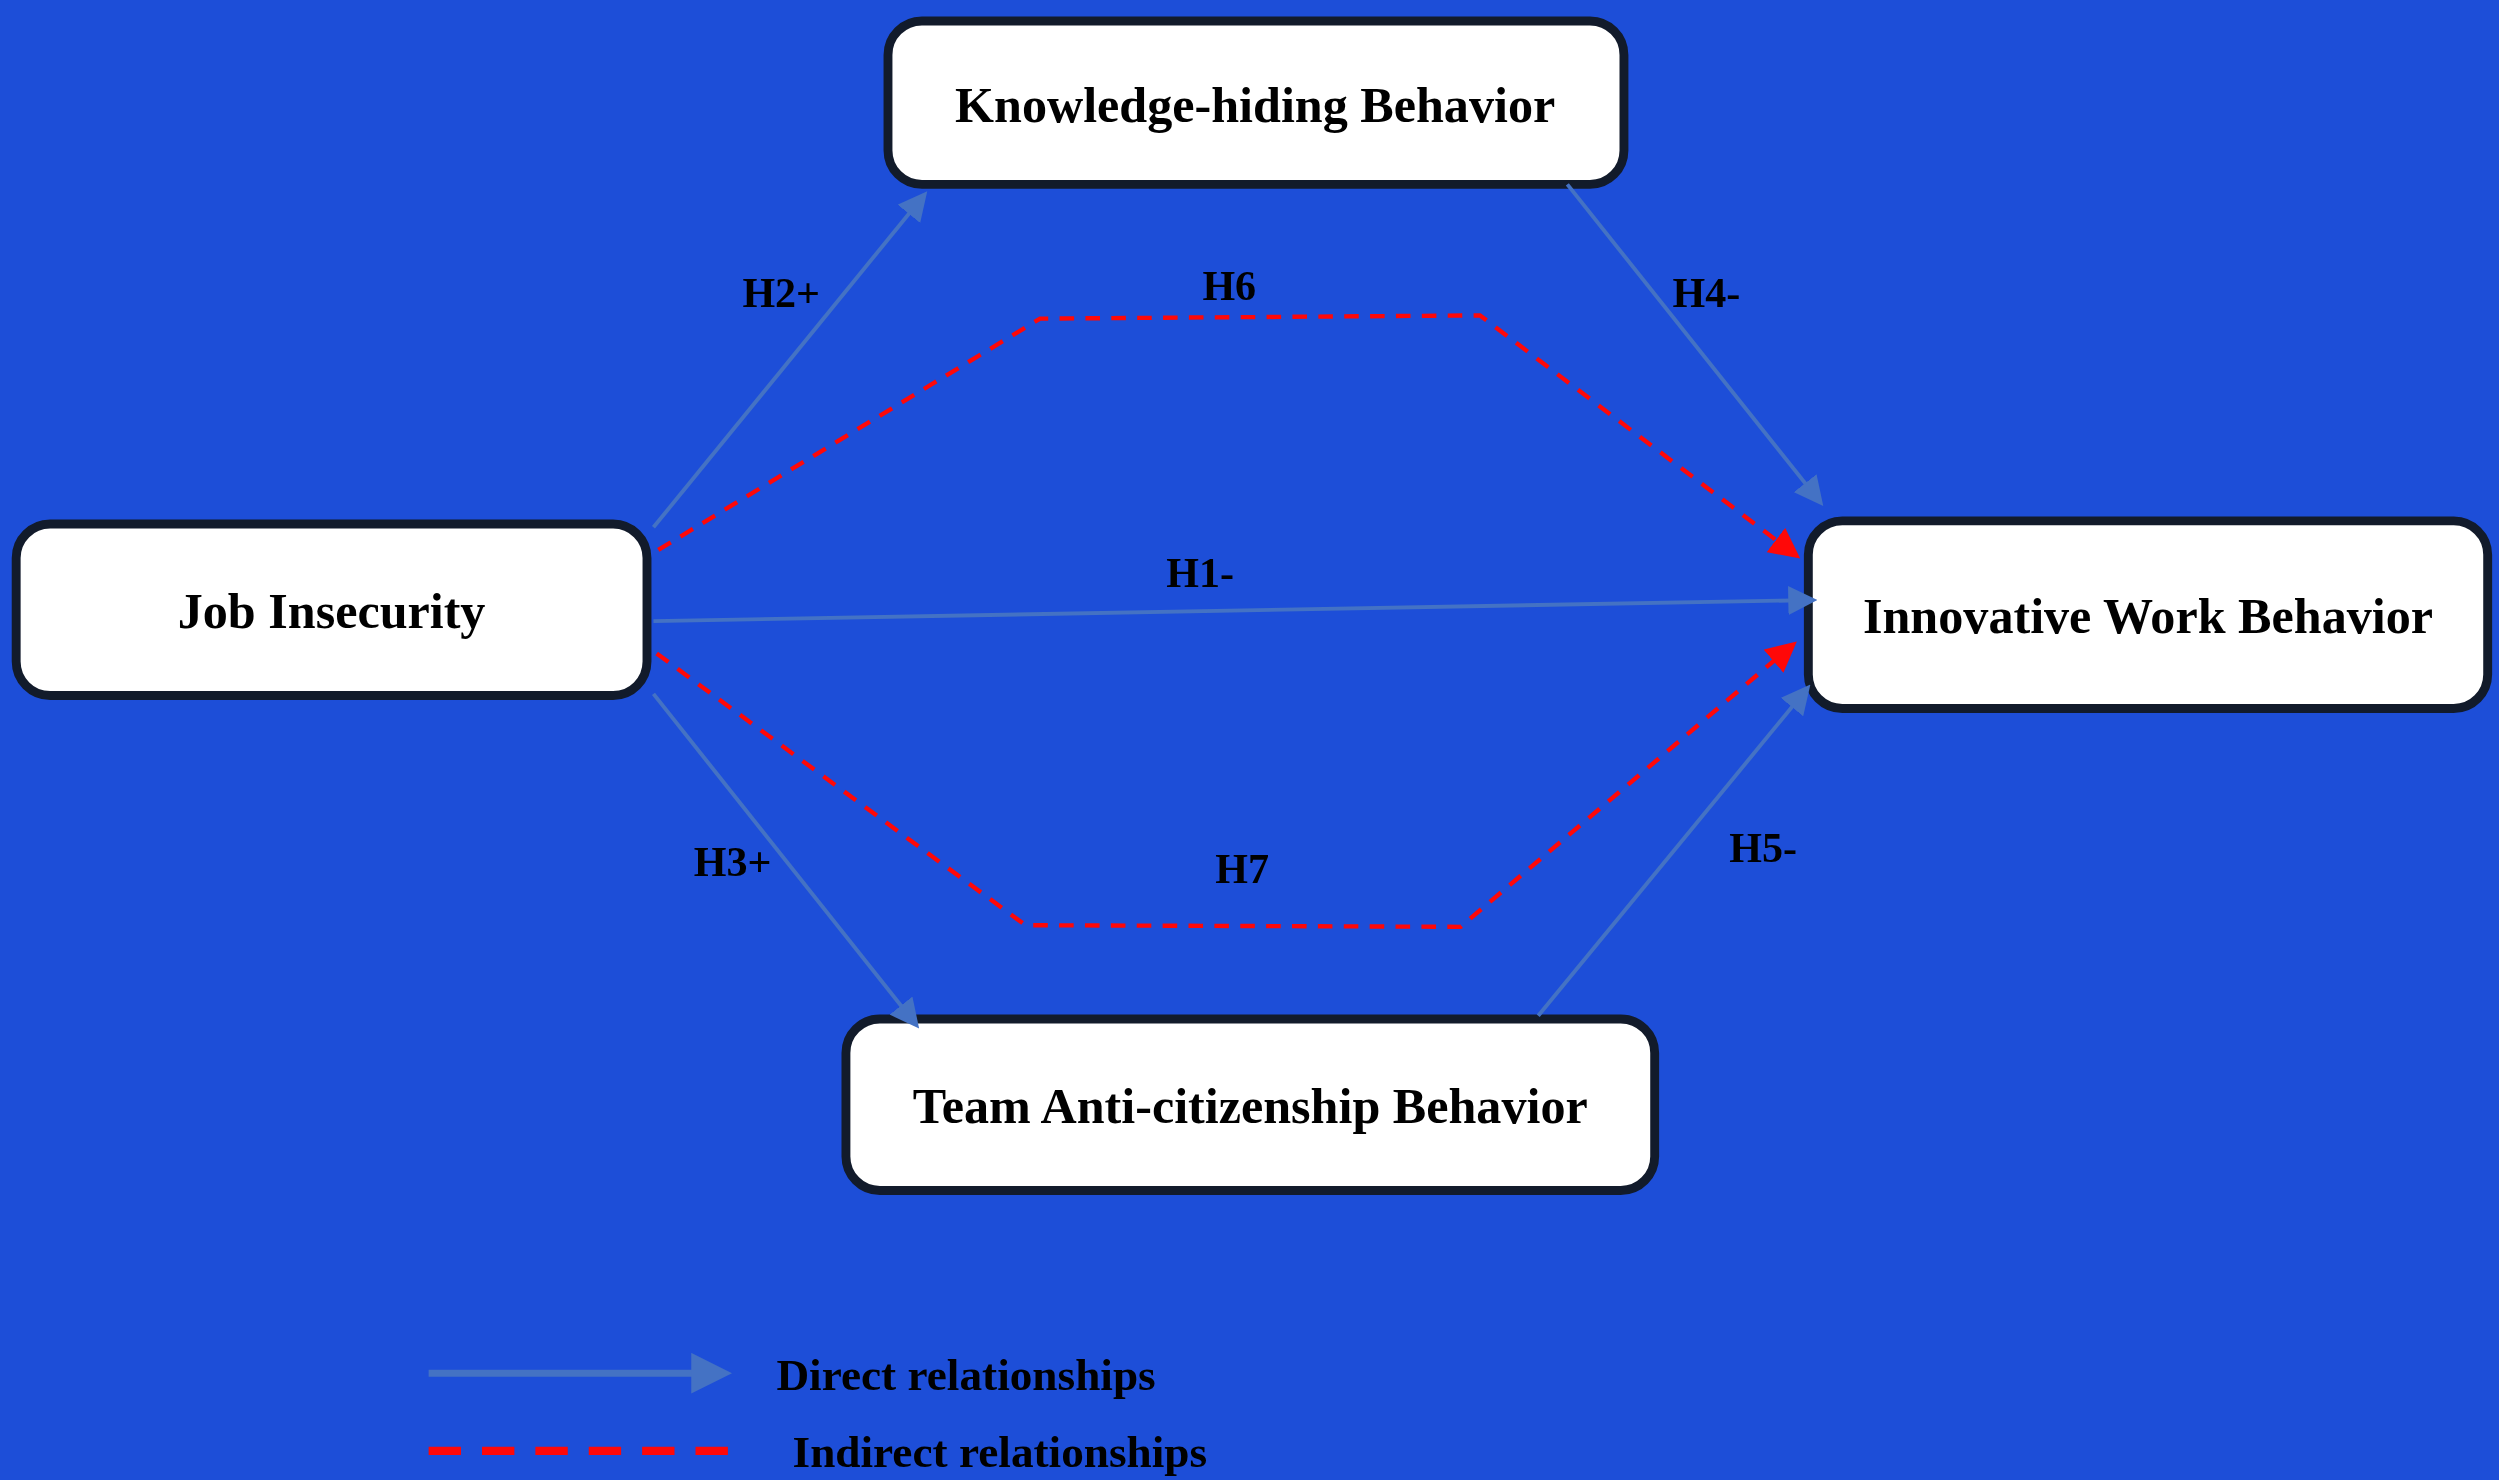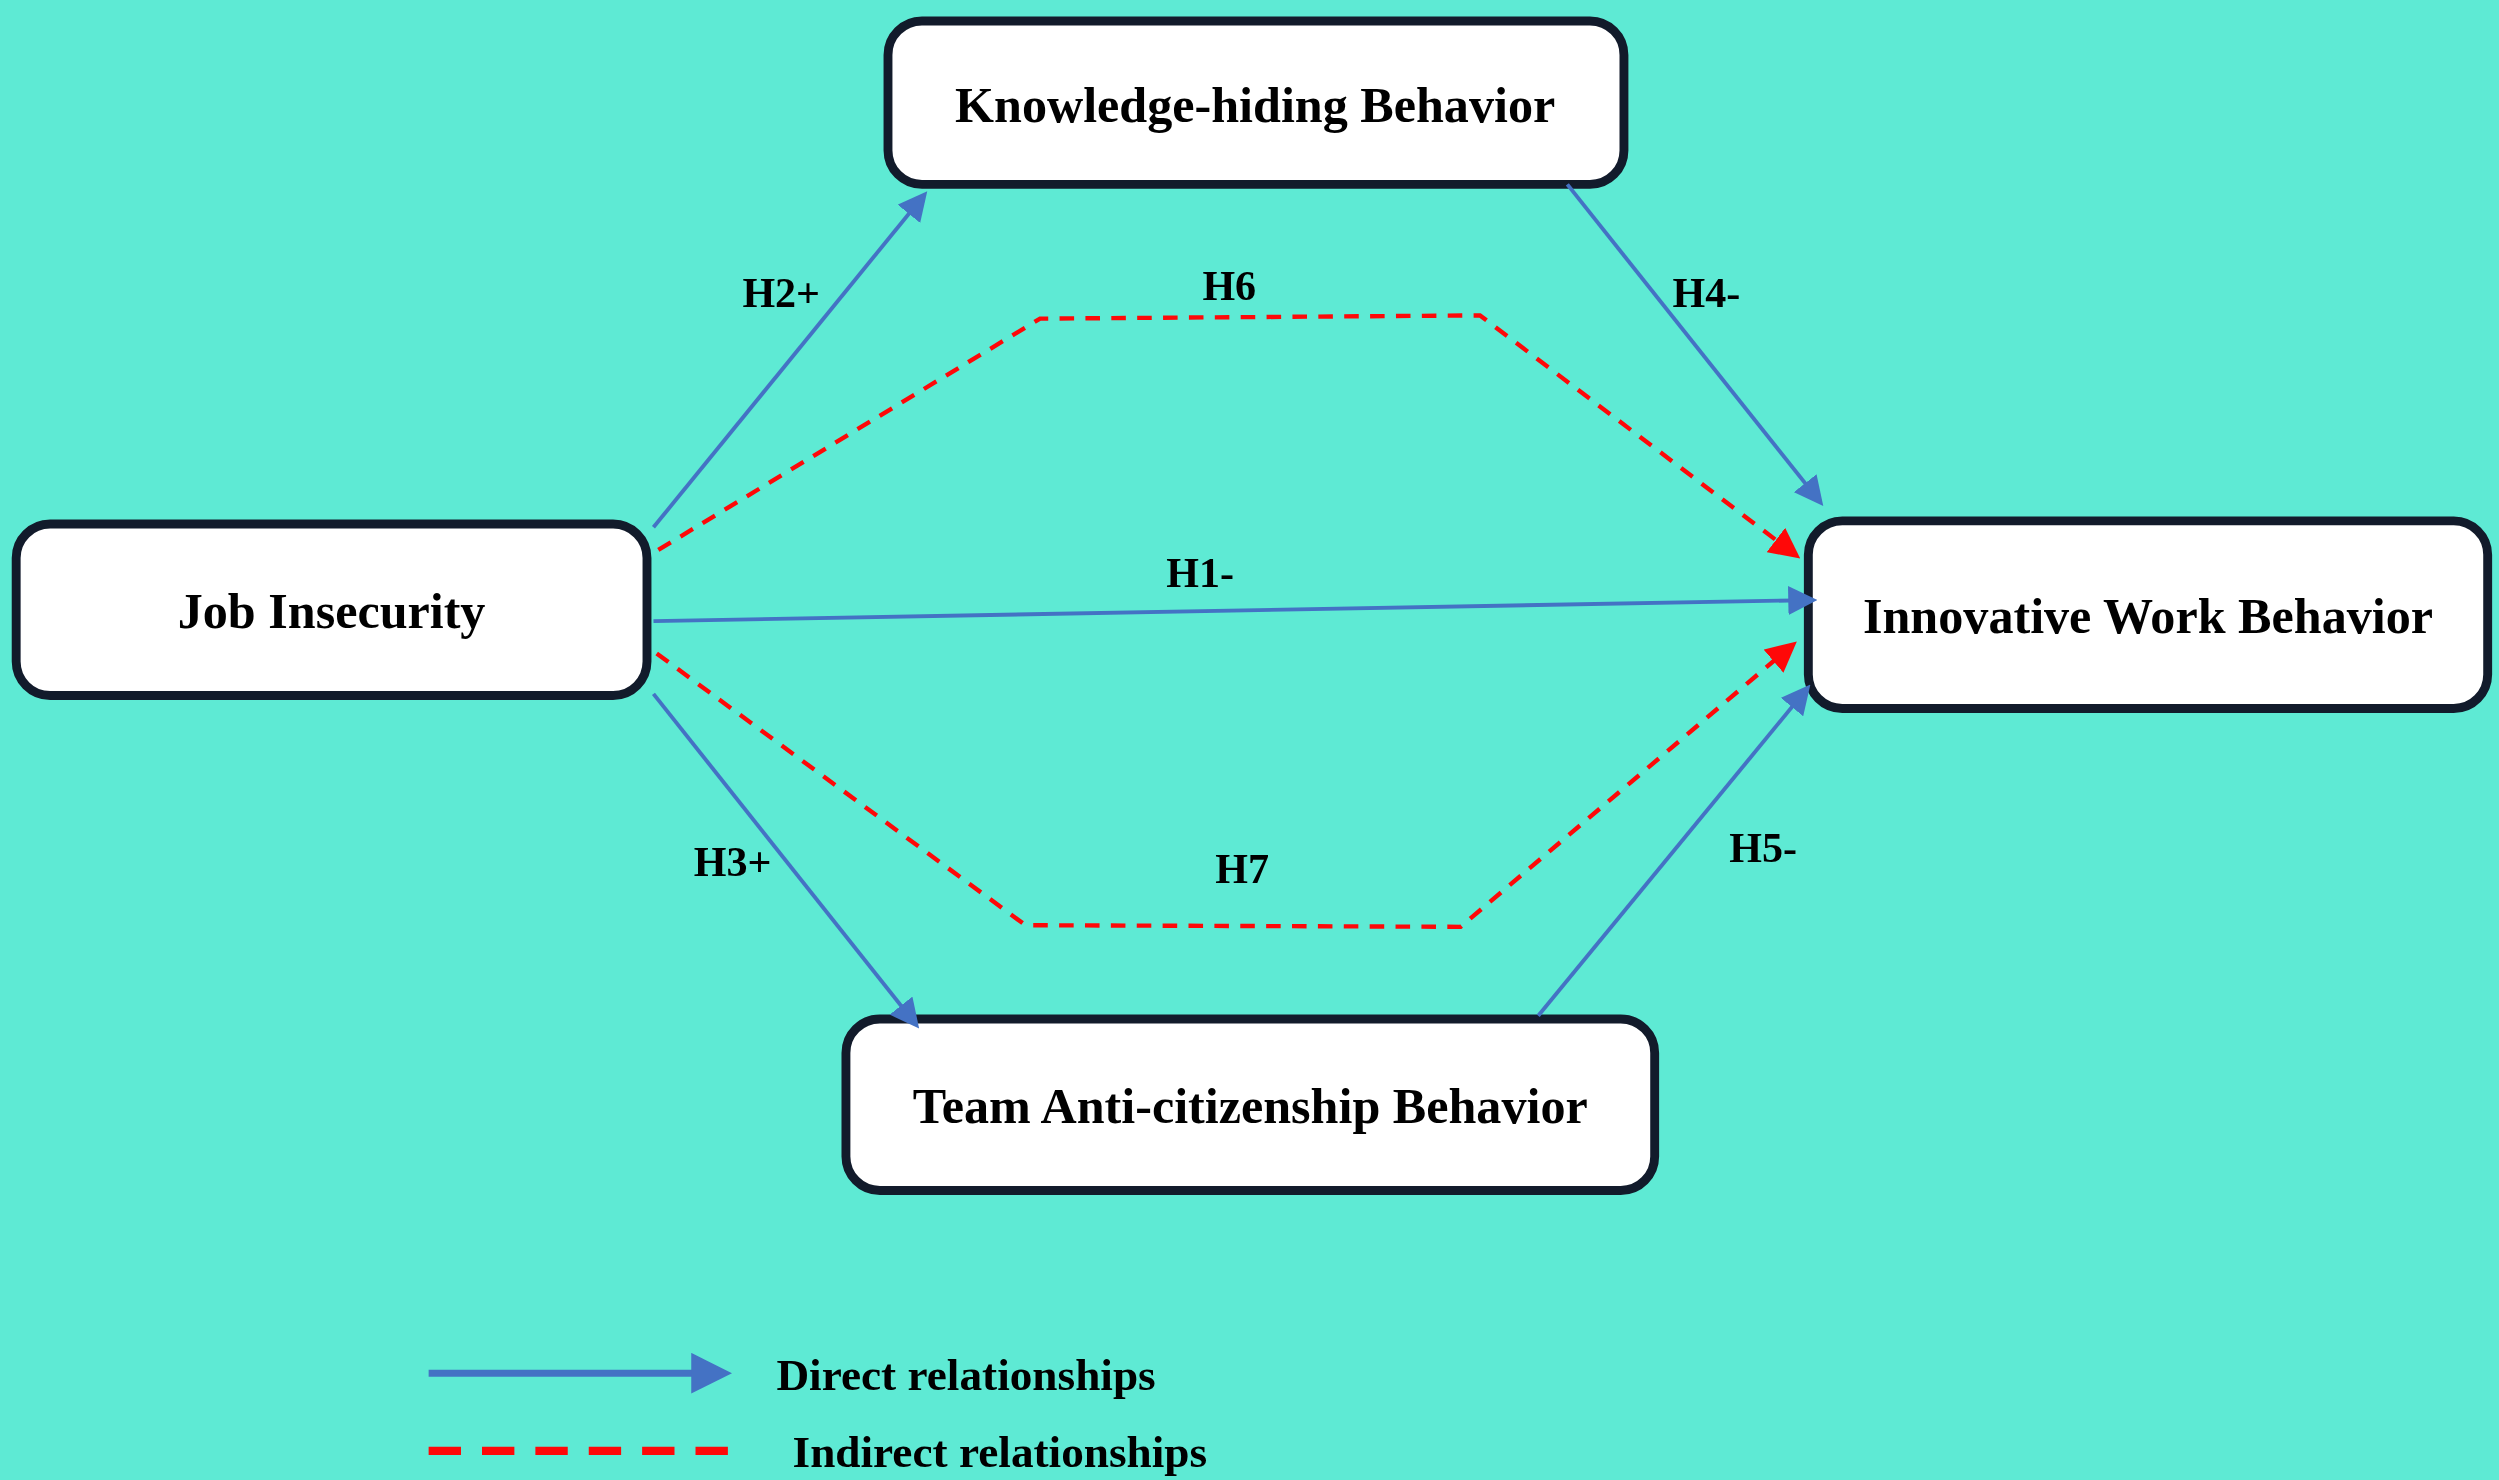--- a/index.html
+++ b/index.html
@@ -2,21 +2,21 @@
 <html style="font-size:9.6px"><head>
 <meta charset="utf-8">
 <style>
   html, body {
     margin: 0;
     padding: 0;
     background: #ffffff;
   }
   .figure-wrap {
     width: 100%;
-    background: #5eead4;
+    background: #1d4ed8;
   }
   svg { display: block; width: 100%; height: auto; }
 
   .node-box {
     fill: #ffffff;
     stroke-width: 5.5;
     stroke-linejoin: round;
   }
   .node-label {
     font-family: "Liberation Serif", "DejaVu Serif", serif;

